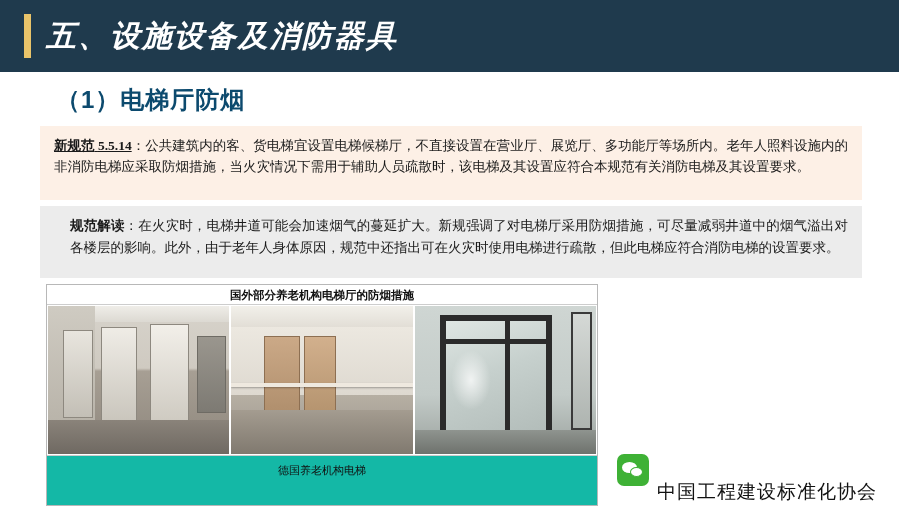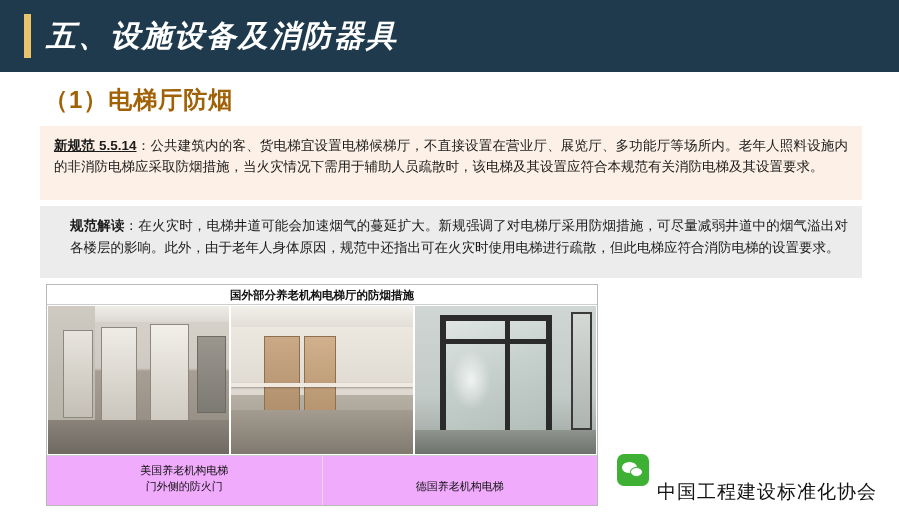--- a/index.html
+++ b/index.html
@@ -41,42 +41,43 @@
     color: #ffffff;
     font-size: 30px;
     font-weight: bold;
     letter-spacing: 2px;
     line-height: 44px;
     white-space: nowrap;
   }
   
   .subtitle {
     position: absolute;
-    left: 44px;
+    left: 56px;
     top: 84px;
     font-size: 24px;
     font-weight: bold;
-    color: #a16207;
+    color: #0c4a6e;
     letter-spacing: 1px;
   }
   
   .box-newcode {
     position: absolute;
     left: 40px;
     top: 126px;
     width: 822px;
     min-height: 74px;
     background: #fdf0e6;
     padding: 9px 14px 10px 14px;
   }
   .box-newcode .ln {
     font-size: 13.5px;
     line-height: 21px;
     color: #1a1a1a;
     text-align: justify;
+    font-family: Liberation Serif, serif;
   }
   .u { text-decoration: underline; }
   .b { font-weight: bold; }
   
   .box-interp {
     position: absolute;
     left: 40px;
     top: 206px;
     width: 822px;
     min-height: 72px;
@@ -89,21 +90,21 @@
     color: #1a1a1a;
     text-align: justify;
   }
   
   .figure {
     position: absolute;
     left: 46px;
     top: 284px;
     width: 552px;
     height: 222px;
-    background: #f0abfc;
+    background: #14b8a6;
     border: 1px solid #b8b8b8;
   }
   .figure-caption {
     height: 20px;
     line-height: 20px;
     text-align: center;
     font-size: 11.5px;
     font-weight: bold;
     color: #111;
     background: #ffffff;
@@ -226,21 +227,21 @@
   }
   .cap {
     flex: 1 1 0;
     text-align: center;
     font-size: 11px;
     line-height: 16px;
     color: #111;
     padding-top: 6px;
     border-right: 1px solid #e0e0e0;
   }
-  .cap:last-child { border-right: none; margin-top: 16px; }
+  .cap:last-child { border-right: none; }
   
   .wechat {
     position: absolute;
     right: 22px;
     bottom: 14px;
     display: flex;
     align-items: center;
     gap: 8px;
   }
   .wechat-logo {
@@ -316,24 +317,20 @@
         <div class="frame"></div>
         <div class="transom"></div>
         <div class="mullion"></div>
         <div class="glow"></div>
         <div class="side"></div>
         <div class="floor"></div>
       </div>
     </div>
     <div class="cap-row">
       <div class="cap">
-        <div>美国养老机构电梯</div>
-        <div>门外侧的防火门</div>
-      </div>
-      <div class="cap">
         <div>德国养老机构电梯</div>
       </div>
     </div>
   </div>
 
   <div class="wechat">
     <div class="wechat-logo">
       <div class="b1"></div>
       <div class="b2"></div>
     </div>

